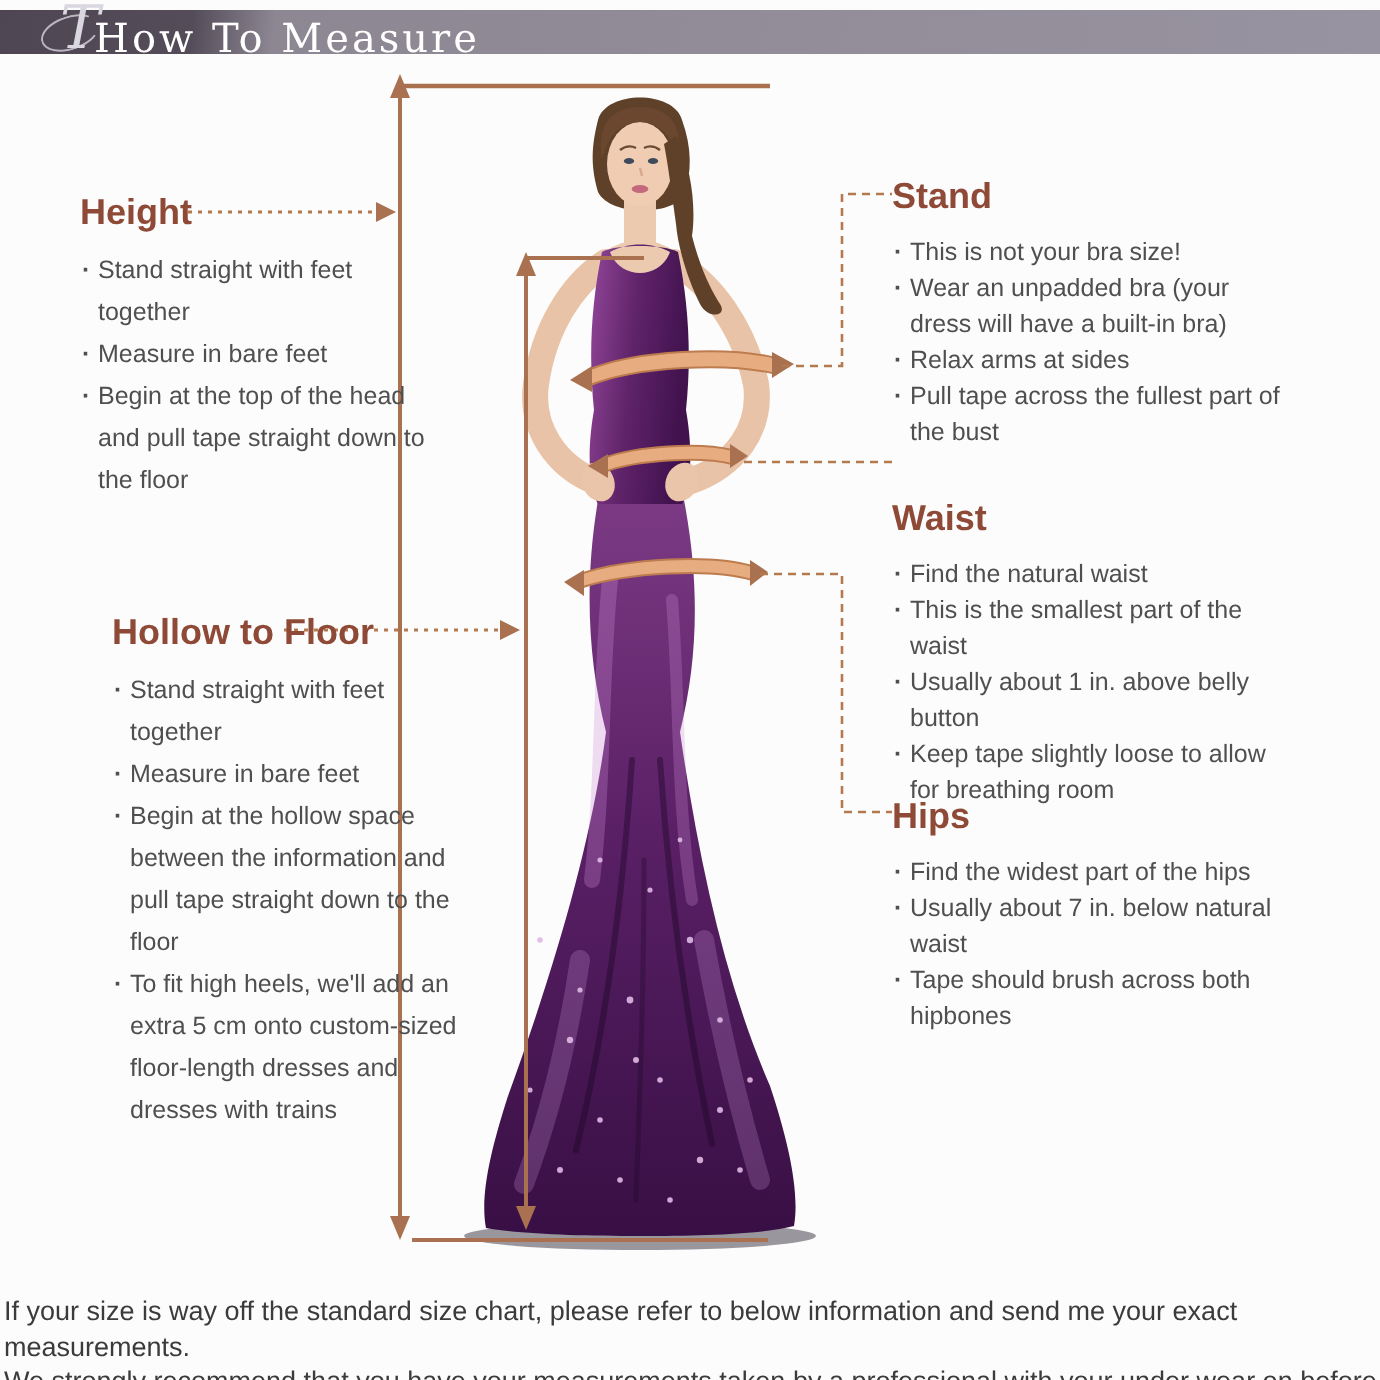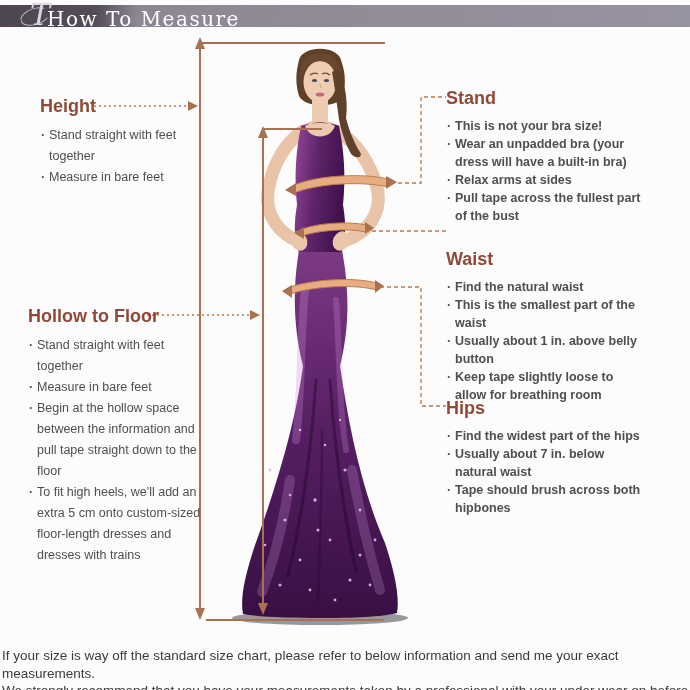--- a/index.html
+++ b/index.html
@@ -26,25 +26,25 @@
   .header-title {
     position:absolute; left:47px; top:2px;
     font-family:"DejaVu Serif", serif; font-size:20px; color:#ffffff;
     letter-spacing:1.5px; white-space:nowrap;
   }
   .fig-svg { position:absolute; left:0; top:0; z-index:1; }
   .section { position:absolute; z-index:2; }
   .heading { font-size:18px; font-weight:bold; color:#8e4a36; }
   .bullets { margin-top:8px; color:#4f4f4f; font-size:12.5px; }
   .left .bullets  { width:176px; line-height:21px; }
-  .right .bullets { width:198px; line-height:18px;font-weight:bold; }
+  .right .bullets { width:198px; line-height:18px; }
   .bullet { position:relative; padding-left:9px; }
   .bullet::before { content:"·"; position:absolute; left:1px; font-weight:700; }
   .sec-height { left:40px; top:96px; }
-  .sec-hollow { left:28px; top:306px; }
+  .sec-hollow { left:56px; top:306px; }
   .sec-bust   { left:446px; top:88px; }
   .sec-waist  { left:446px; top:229px;margin-top:20px; }
   .sec-hips   { left:446px; top:398px; }
   .footer {
     position:absolute; left:2px; top:647px; width:688px; z-index:2;
     font-size:13.5px; line-height:17.5px; color:#3b3b3b;
   }
 </style>
 </head>
 <body>
@@ -166,20 +166,21 @@
     <path d="M372,231 L446,231" stroke="#b5794f" stroke-width="1.3" stroke-dasharray="4 3"></path>
     <path d="M380,287 L421,287 L421,406 L446,406" stroke="#b5794f" stroke-width="1.3" stroke-dasharray="4 3"></path>
   </g>
 </svg>
 
 <div class="section left sec-height">
   <div class="heading">Height</div>
   <div class="bullets">
     <div class="bullet">Stand straight with feet together</div>
     <div class="bullet">Measure in bare feet</div>
+    <div class="bullet">Begin at the top of the head and pull tape straight down to the floor</div>
   </div>
 </div>
 
 <div class="section left sec-hollow">
   <div class="heading">Hollow to Floor</div>
   <div class="bullets">
     <div class="bullet">Stand straight with feet together</div>
     <div class="bullet">Measure in bare feet</div>
     <div class="bullet">Begin at the hollow space between the information and pull tape straight down to the floor</div>
     <div class="bullet">To fit high heels, we'll add an extra 5 cm onto custom-sized floor-length dresses and dresses with trains</div>

